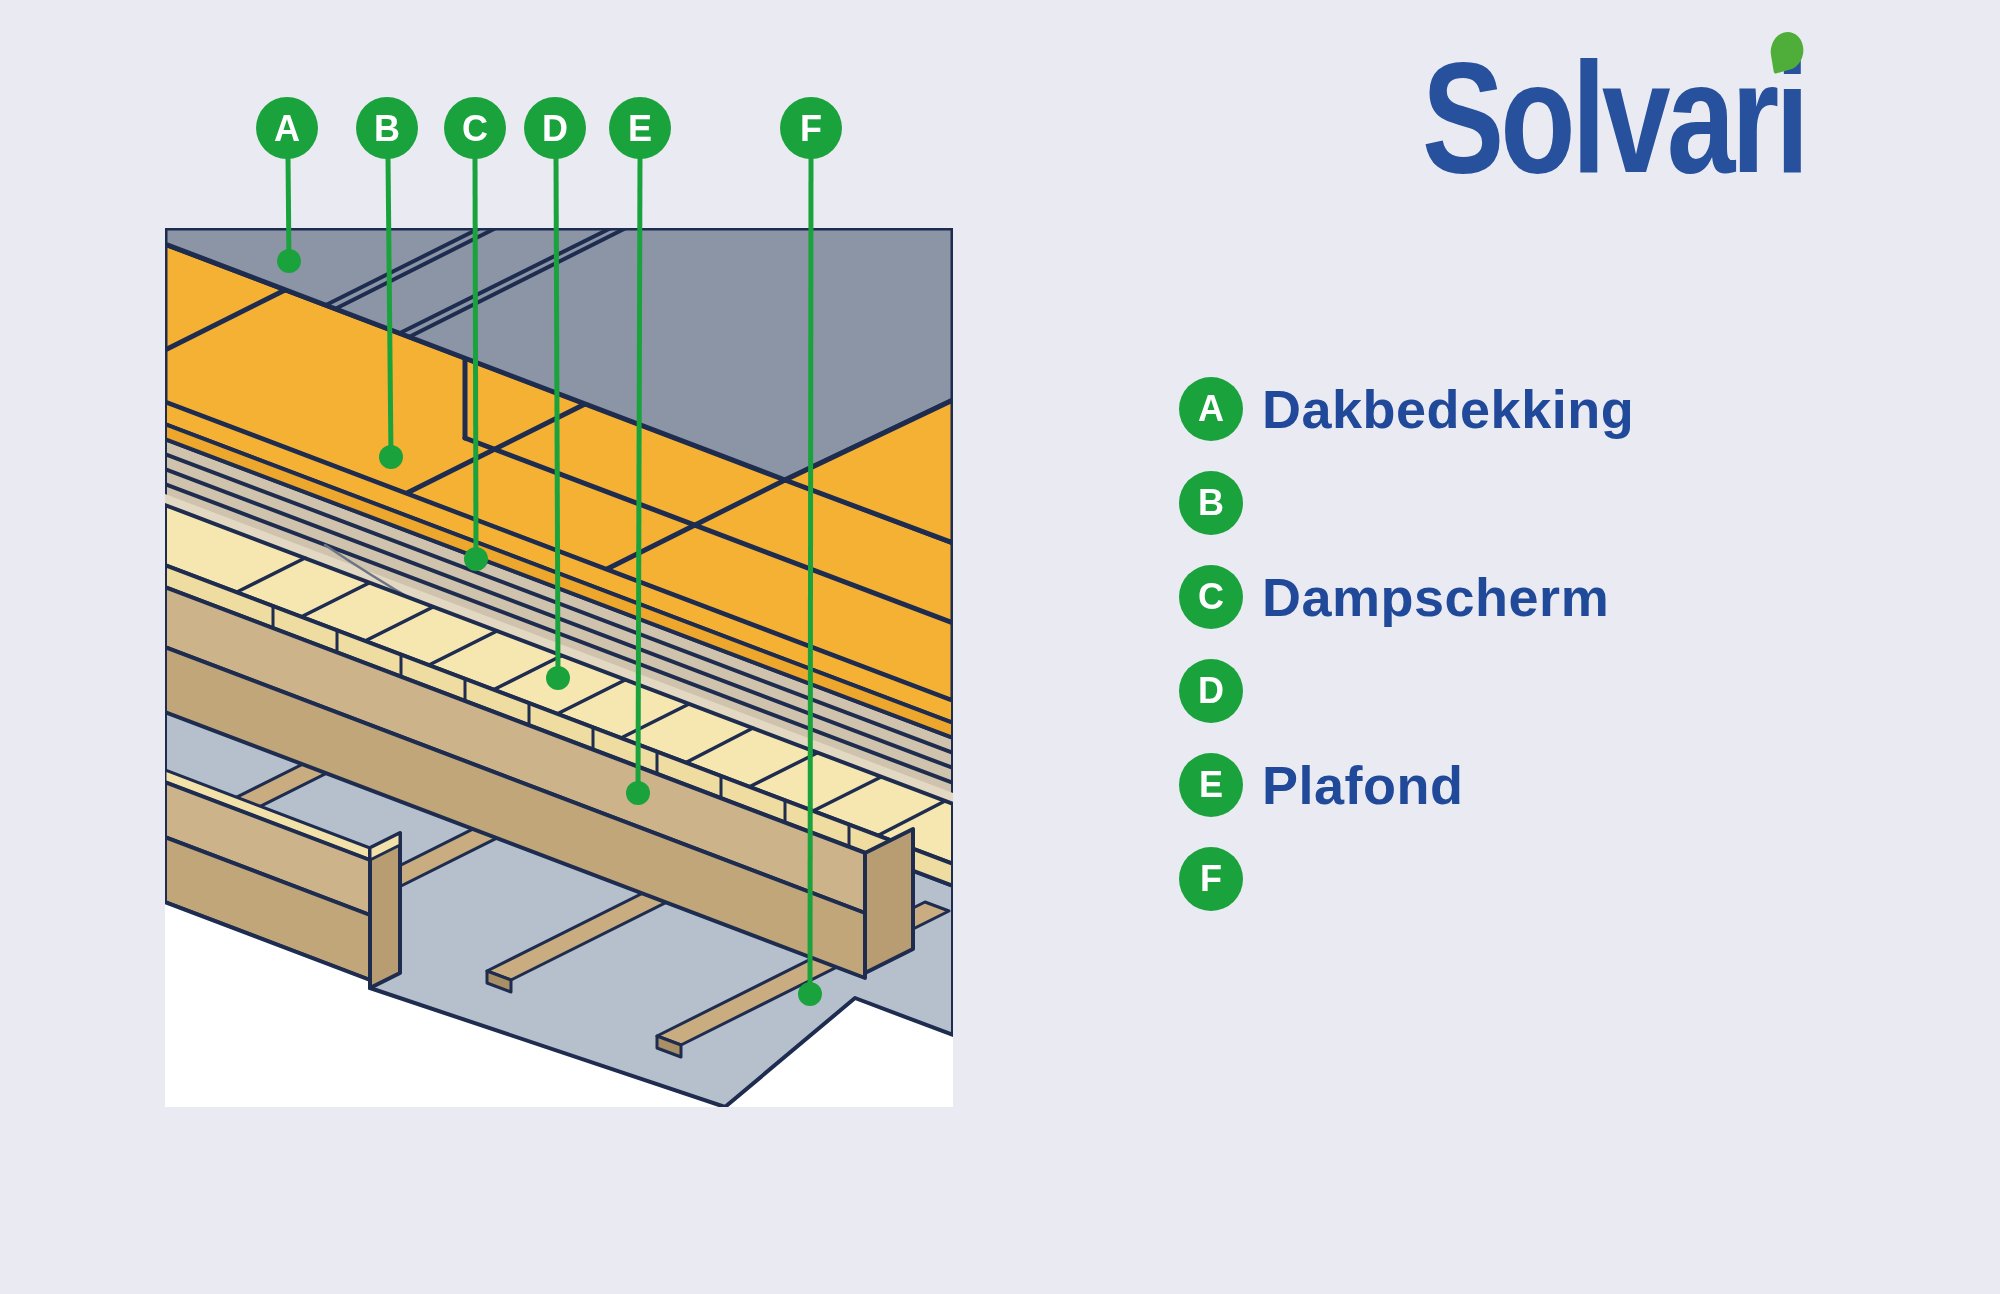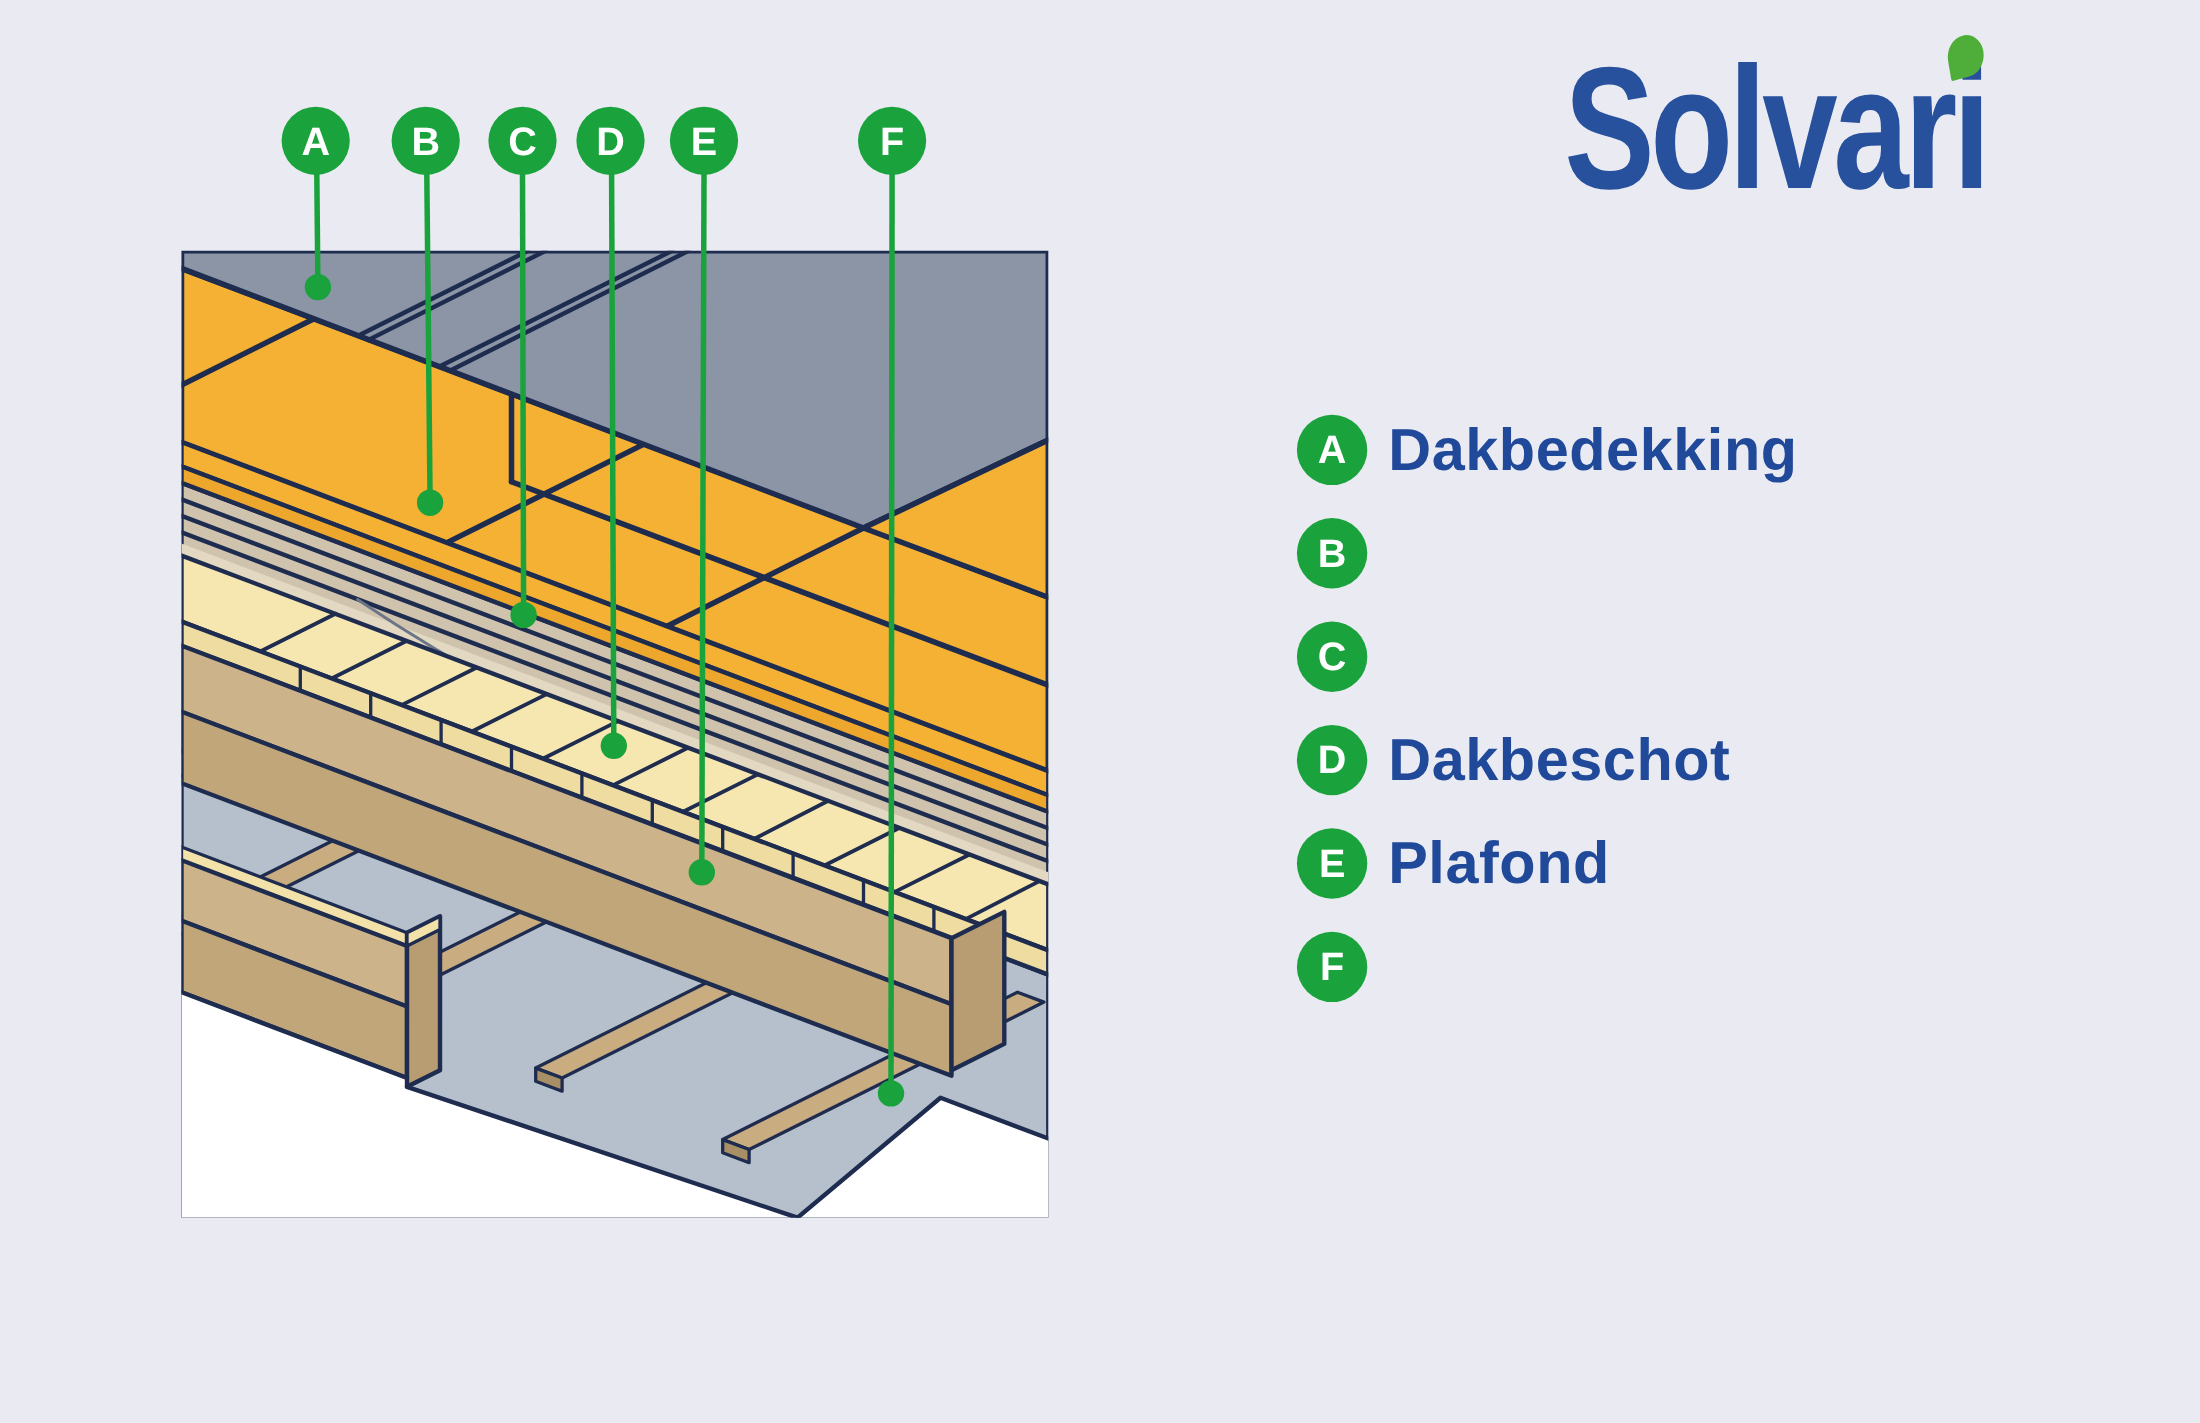--- a/index.html
+++ b/index.html
@@ -189,24 +189,24 @@
   <div class="legend">
     <div class="legend-row">
       <div class="legend-badge">A</div>
       <div class="legend-label">Dakbedekking</div>
     </div>
     <div class="legend-row">
       <div class="legend-badge">B</div>
     </div>
     <div class="legend-row">
       <div class="legend-badge">C</div>
+      <div class="legend-label">Dampscherm</div>
     </div>
     <div class="legend-row">
       <div class="legend-badge">D</div>
-      <div class="legend-label">Dakbeschot</div>
     </div>
     <div class="legend-row">
       <div class="legend-badge">E</div>
       <div class="legend-label">Plafond</div>
     </div>
     <div class="legend-row">
       <div class="legend-badge">F</div>
     </div>
   </div>
 

